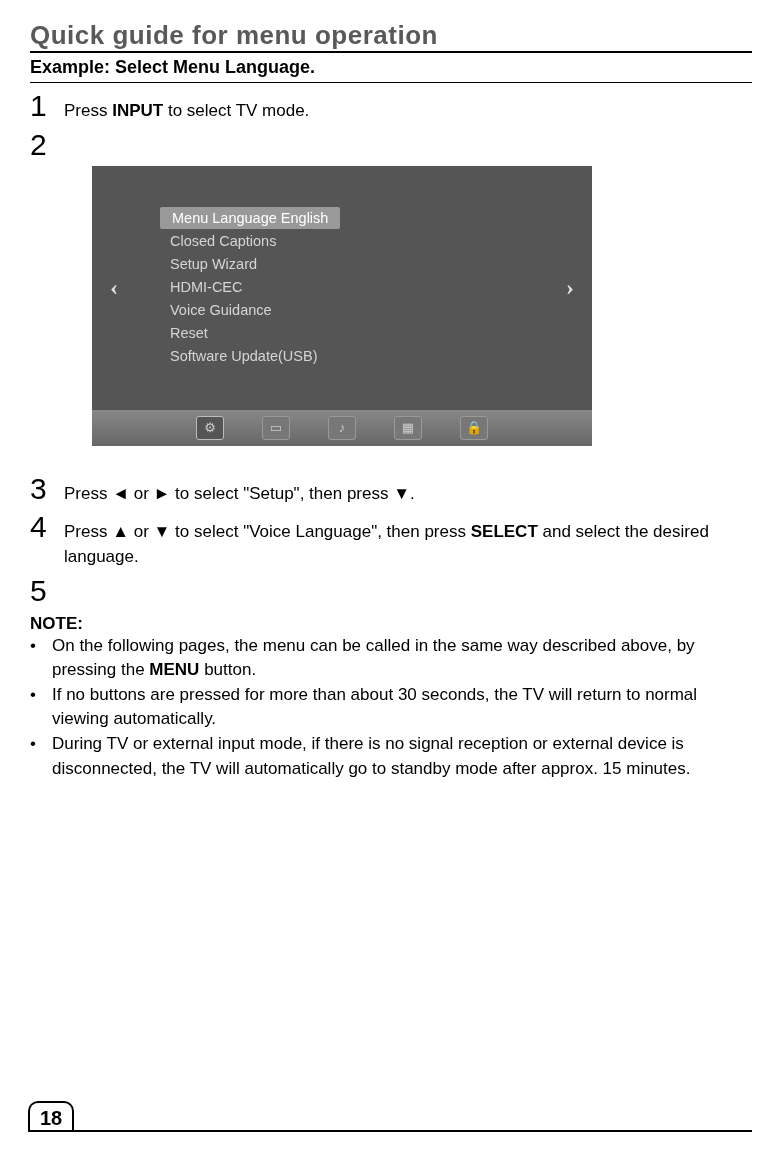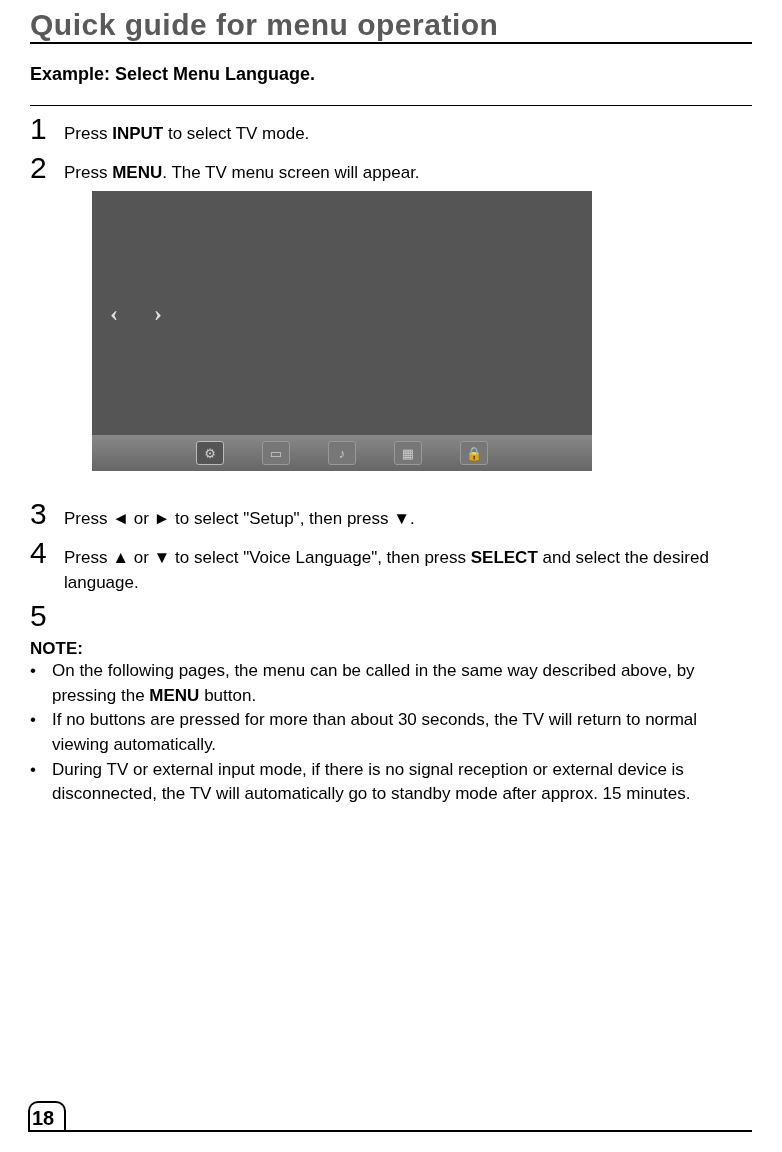--- a/index.html
+++ b/index.html
@@ -10,32 +10,32 @@
     body {
       font-family: Arial, Helvetica, sans-serif;
       width: 782px;
       height: 1152px;
       background: #fff;
       color: #000;
       position: relative;
       padding: 0 30px;
     }
     .title {
-      font-size: 30px;
+      font-size: 26px;
       font-weight: bold;
       color: #595959;
-      padding-top: 8px;
+      padding-top: 20px;
       border-bottom: 2px solid #000;
       letter-spacing: 0.5px;
     }
     .subtitle {
       font-size: 18px;
       font-weight: bold;
       border-bottom: 1px solid #000;
-      padding: 20px 0;
+      padding: 4px 0;
     }
     .steps {
       margin-top: 8px;
     }
     .step {
       display: flex;
       align-items: baseline;
       margin-bottom: 6px;
     }
     .step-num {
@@ -159,21 +159,21 @@
     .bullet {
       width: 22px;
       flex-shrink: 0;
     }
     .page-num-container {
       position: absolute;
       bottom: 20px;
       left: 28px;
       border: 2px solid #000;
       border-radius: 10px 10px 0 0;
-      padding: 4px 10px 2px 2px;
+      padding: 4px 10px 2px 10px;
       border-bottom: none;
     }
     .page-num {
       font-size: 20px;
       font-weight: bold;
     }
     .page-line {
       position: absolute;
       bottom: 20px;
       left: 28px;
@@ -190,30 +190,36 @@
 
 <div class="steps">
   <div class="step">
     <div class="step-num">1</div>
     <div class="step-text">
       <span>Press </span><b>INPUT</b><span> to select TV mode.</span>
     </div>
   </div>
   <div class="step">
     <div class="step-num">2</div>
-    <div class="step-text">
-      <span>Press </span><b>MENU</b><span>. The TV menu screen will appear.</span>
-    </div>
   </div>
 </div>
 
 <div class="screenshot-container">
   <div class="screenshot">
     <div class="menu-area">
       <div class="left-arrow">‹</div>
+      <div class="menu-list">
+        <div class="menu-item selected">Menu Language English</div>
+        <div class="menu-item">Closed Captions</div>
+        <div class="menu-item">Setup Wizard</div>
+        <div class="menu-item">HDMI-CEC</div>
+        <div class="menu-item">Voice Guidance</div>
+        <div class="menu-item">Reset</div>
+        <div class="menu-item">Software Update(USB)</div>
+      </div>
       <div class="right-arrow">›</div>
     </div>
     <div class="bottom-bar">
       <div class="bar-icon active">⚙</div>
       <div class="bar-icon">▭</div>
       <div class="bar-icon">♪</div>
       <div class="bar-icon">▦</div>
       <div class="bar-icon">🔒</div>
     </div>
   </div>

